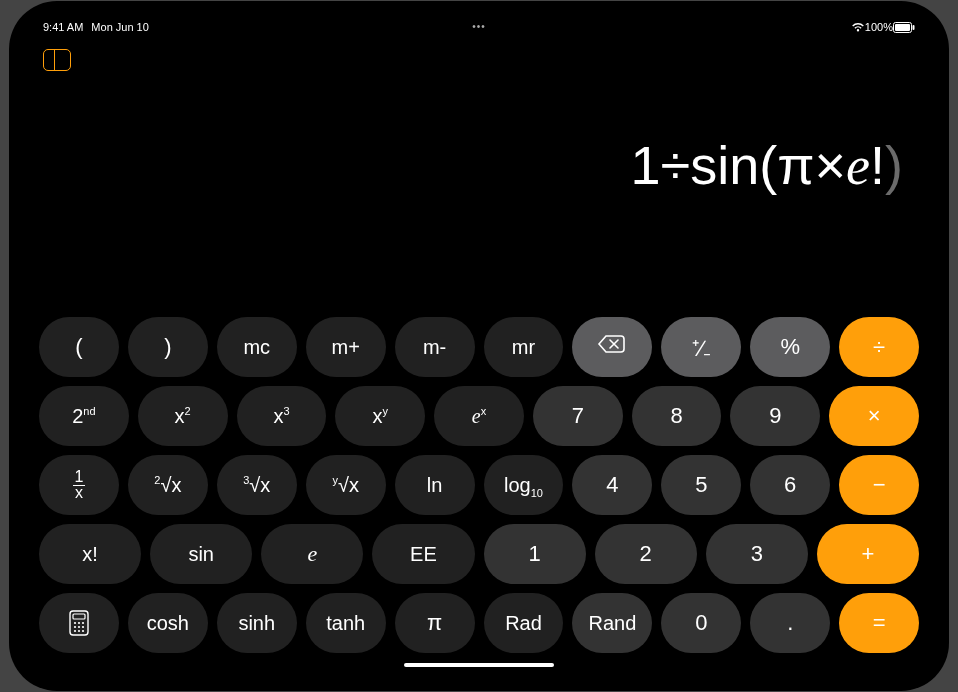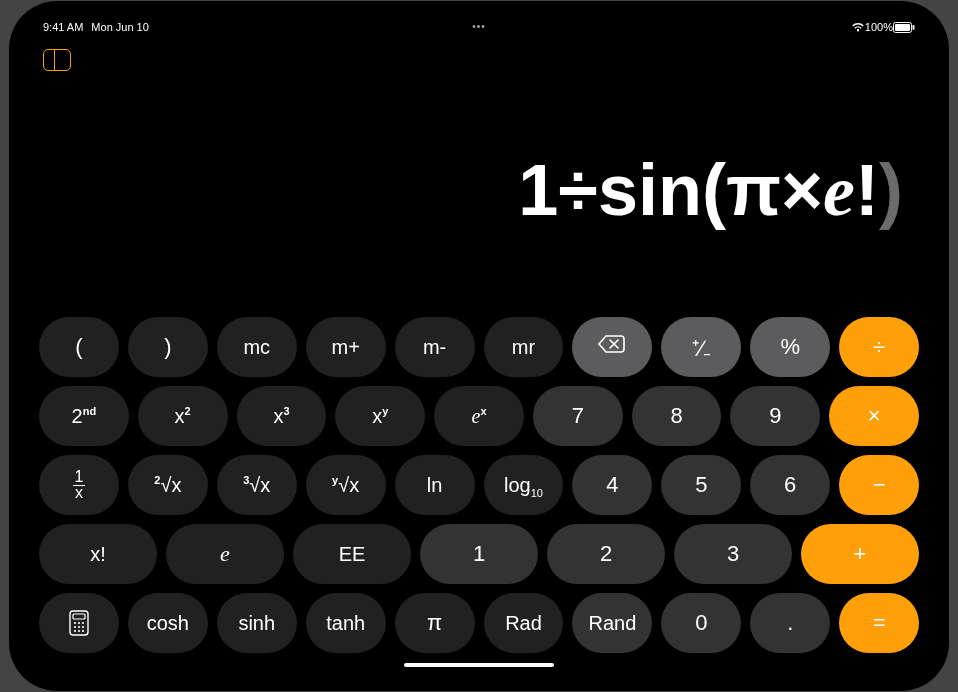--- a/index.html
+++ b/index.html
@@ -5,32 +5,32 @@
   html,body{margin:0;padding:0;background:#444;width:958px;height:692px;overflow:hidden;font-family:-apple-system,BlinkMacSystemFont,"Helvetica Neue",Arial,sans-serif;}
   .device{position:absolute;left:21px;top:13px;width:916px;height:666px;background:#000;border-radius:36px;box-shadow:0 0 0 12px #000;}
   .screen{position:absolute;left:14px;top:8px;right:14px;bottom:8px;}
   .status-bar{position:relative;height:20px;color:#fff;font-size:11px;display:flex;align-items:flex-start;justify-content:space-between;padding:0 8px;}
   .status-left{display:flex;gap:8px;align-items:center;}
   .status-center{position:absolute;left:50%;transform:translateX(-50%);font-size:10px;letter-spacing:1px;color:#aaa;}
   .status-right{display:flex;align-items:center;}
   .wifi-icon svg,.battery-icon svg{display:block;}
   .mode-toggle{position:absolute;left:8px;top:28px;width:26px;height:20px;border:1.5px solid #ff9f0a;border-radius:5px;display:flex;align-items:stretch;}
   .mode-toggle .divider{width:40%;border-right:1.5px solid #ff9f0a;}
-  .display{position:absolute;right:20px;top:128px;color:#fff;font-size:72px;font-weight:700;white-space:nowrap;}
+  .display{position:absolute;right:20px;top:113px;color:#fff;font-size:54px;font-weight:400;white-space:nowrap;}
   .display .dim{color:#6b6b6b;}
   .display .ital{font-style:italic;font-family:Georgia,serif;}
   .keypad{position:absolute;left:4px;right:4px;bottom:18px;display:flex;flex-direction:column;gap:9px;}
   .krow{display:flex;gap:9px;}
   .key{flex:1;height:60px;border-radius:30px;display:flex;align-items:center;justify-content:center;color:#fff;font-size:22px;user-select:none;cursor:pointer;}
   .key.small{font-size:20px;}
   .key.func{background:#212121;}
   .key.num{background:#333333;}
   .key.util{background:#5c5c5e;}
   .key.op{background:#ff9f0a;}
-  .key sup{font-size:0.55em;vertical-align:super;line-height:0;font-weight:bold;}
+  .key sup{font-size:0.55em;vertical-align:super;line-height:0;}
   .key sub{font-size:0.55em;vertical-align:sub;line-height:0;}
   .key .frac{font-size:16px;line-height:0.9;text-align:center;}
   .key .frac .top{border-bottom:1px solid #fff;display:block;padding:0 2px;}
   .key .ital{font-style:italic;font-family:Georgia,serif;}
   .calc-icon svg{display:block;}
   .home-ind{position:absolute;bottom:4px;left:50%;transform:translateX(-50%);width:150px;height:4px;background:#fff;border-radius:3px;}
 </style>
 </head>
 <body>
 
@@ -130,20 +130,21 @@
             <span><span>log</span><sub>10</sub></span>
           </div>
       <div class="key num">4</div>
       <div class="key num">5</div>
       <div class="key num">6</div>
       <div class="key op">−</div>
     </div>
 
     <div class="krow">
       <div class="key func small">x!</div>
+      <div class="key func small">sin</div>
       <div class="key func">
             <span class="ital">e</span>
           </div>
       <div class="key func small">EE</div>
       <div class="key num">1</div>
       <div class="key num">2</div>
       <div class="key num">3</div>
       <div class="key op">+</div>
     </div>
 

